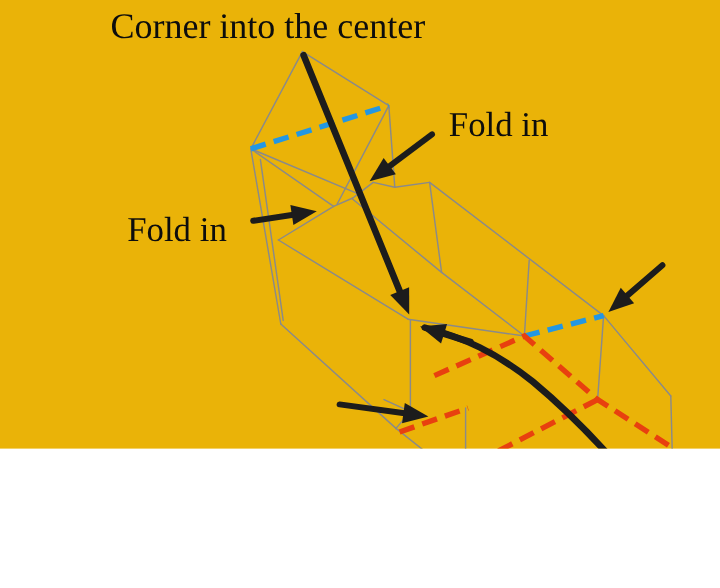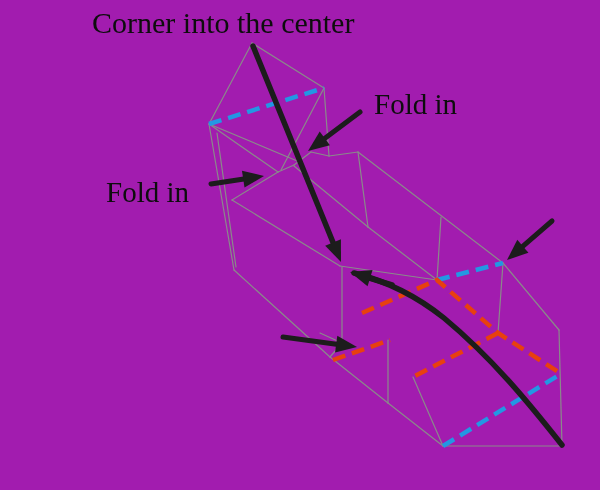--- a/index.html
+++ b/index.html
@@ -1,19 +1,19 @@
 <!DOCTYPE html>
 <html><head>
 <meta charset="utf-8">
 <style>
   html,body{margin:0;padding:0;background:#fff;}
   .stage{
     position:relative;
-    width:600px;height:490px;
-    background:#a21caf;
+    width:600px;height:374px;
+    background:#eab308;
     overflow:hidden;
     font-family:"Liberation Serif","DejaVu Serif",serif;
   }
   .stage svg{position:absolute;left:0;top:0;}
   .lbl{
     position:absolute;
     color:#0d0d0d;
     white-space:nowrap;
     line-height:1;
     user-select:none;

